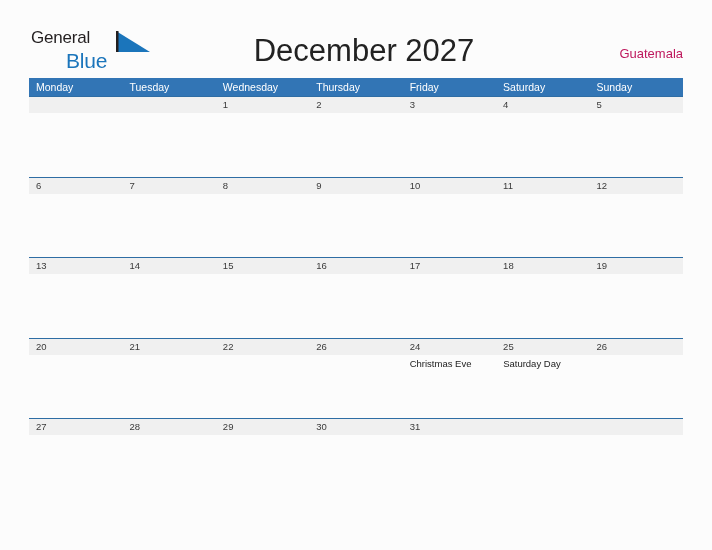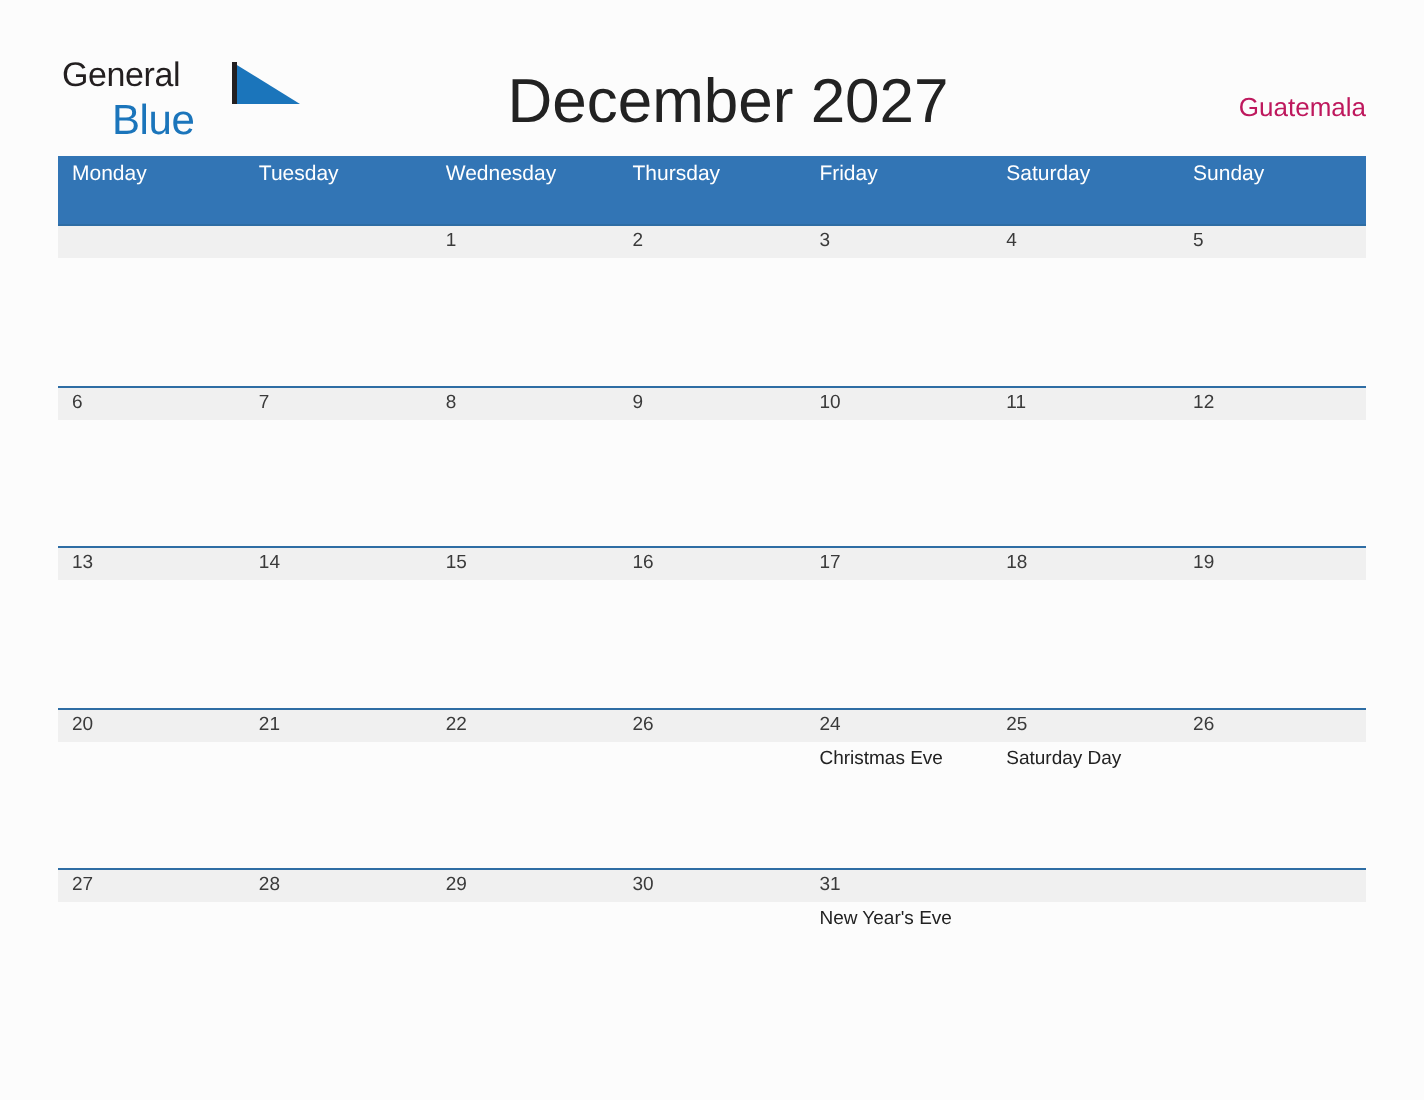--- a/index.html
+++ b/index.html
@@ -35,21 +35,21 @@
     font-size: 17px;
     color: #231f20;
     letter-spacing: -0.2px;
     display: block;
     height: 22px;
   }
   .brand-blue {
     font-size: 21px;
     color: #1b75bb;
     display: block;
-    margin-left: 25px;
+    margin-left: 35px;
     margin-top: -1px;
     letter-spacing: -0.2px;
   }
   .brand-flag {
     position: absolute;
     left: 85px;
     top: 2px;
     width: 34px;
     height: 21px;
   }
@@ -79,21 +79,21 @@
   .calendar {
     position: absolute;
     left: 29px;
     top: 78px;
     width: 654px;
   }
 
   .weekday-row {
     display: flex;
     background: #3275b5;
-    height: 34px;
+    height: 18px;
   }
   .weekday-cell {
     flex: 1 1 0;
     color: #ffffff;
     font-size: 10.5px;
     line-height: 18px;
     padding-left: 7px;
     box-sizing: border-box;
     white-space: nowrap;
   }
@@ -319,38 +319,15 @@
   <div class="week-row">
     <div class="day-strip">
       <div class="day-num-cell">27</div>
       <div class="day-num-cell">28</div>
       <div class="day-num-cell">29</div>
       <div class="day-num-cell">30</div>
       <div class="day-num-cell">31</div>
       <div class="day-num-cell"></div>
       <div class="day-num-cell"></div>
     </div>
-    <div class="body-strip">
-      <div class="day-body-cell">
-          <div class="event-text"></div>
-        </div>
-      <div class="day-body-cell">
-          <div class="event-text"></div>
-        </div>
-      <div class="day-body-cell">
-          <div class="event-text"></div>
-        </div>
-      <div class="day-body-cell">
-          <div class="event-text"></div>
-        </div>
-      <div class="day-body-cell">
-          <div class="event-text">New Year's Eve</div>
-        </div>
-      <div class="day-body-cell">
-          <div class="event-text"></div>
-        </div>
-      <div class="day-body-cell">
-          <div class="event-text"></div>
-        </div>
-    </div>
   </div>
 
 </div>
 
 </body></html>

